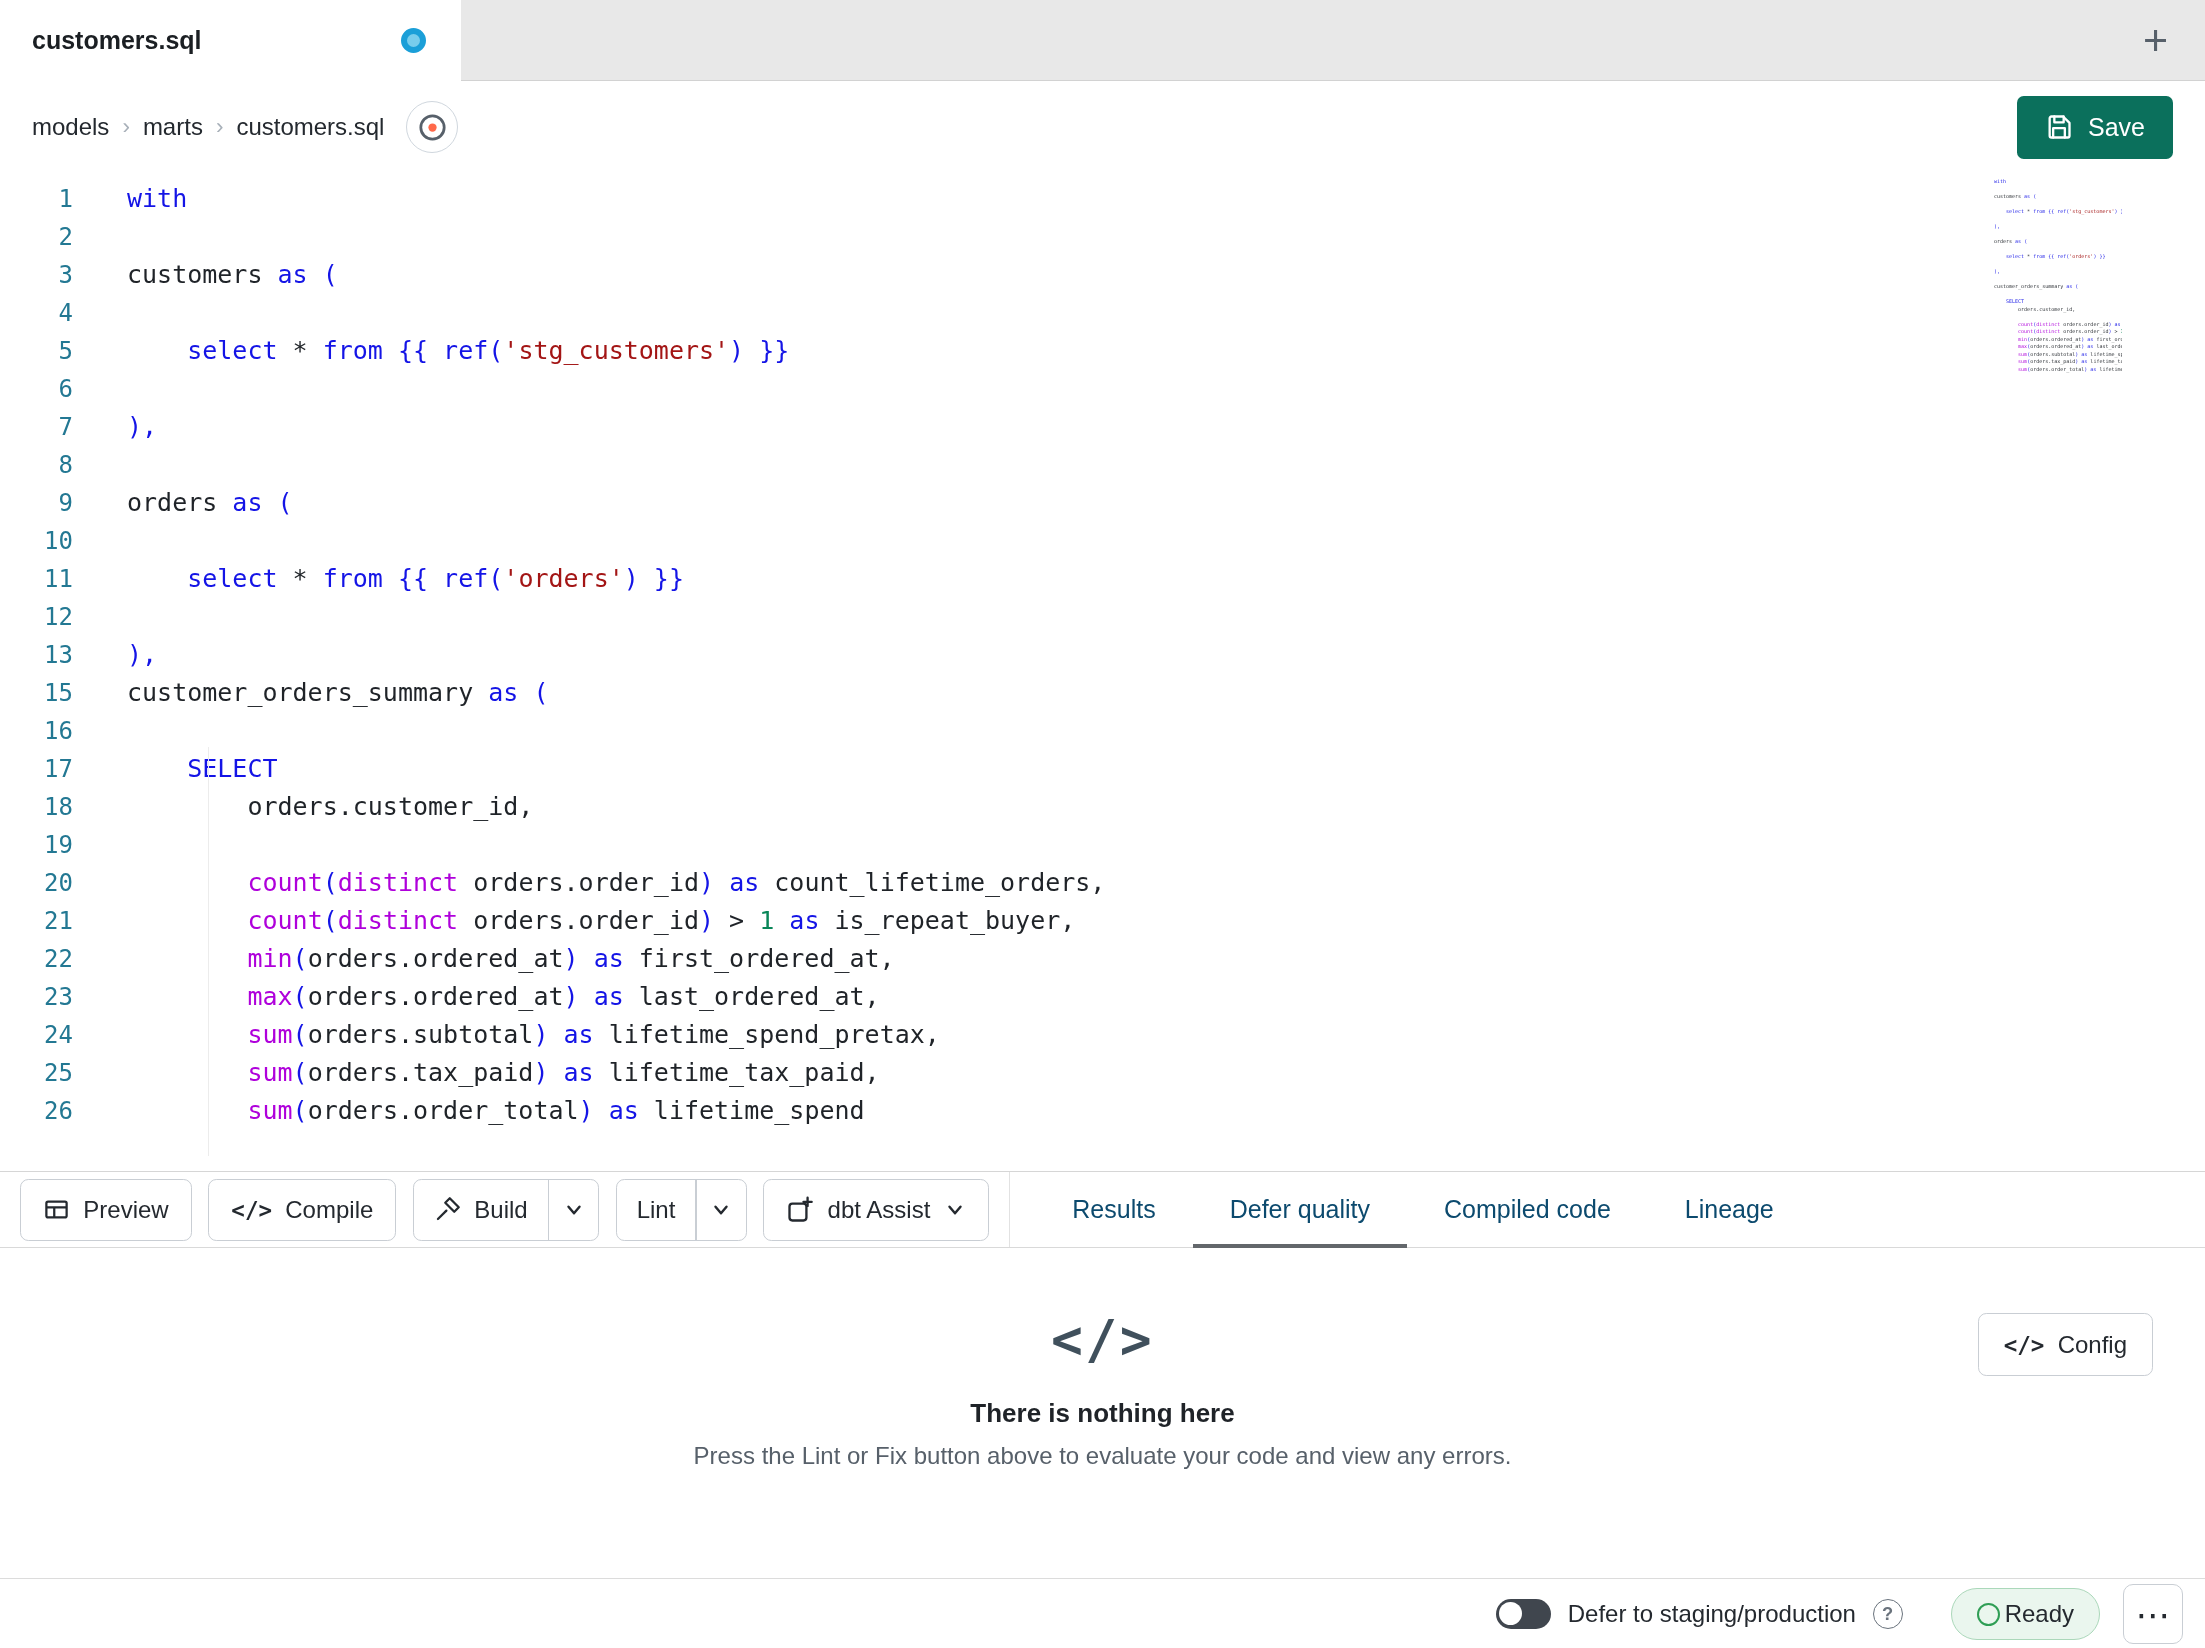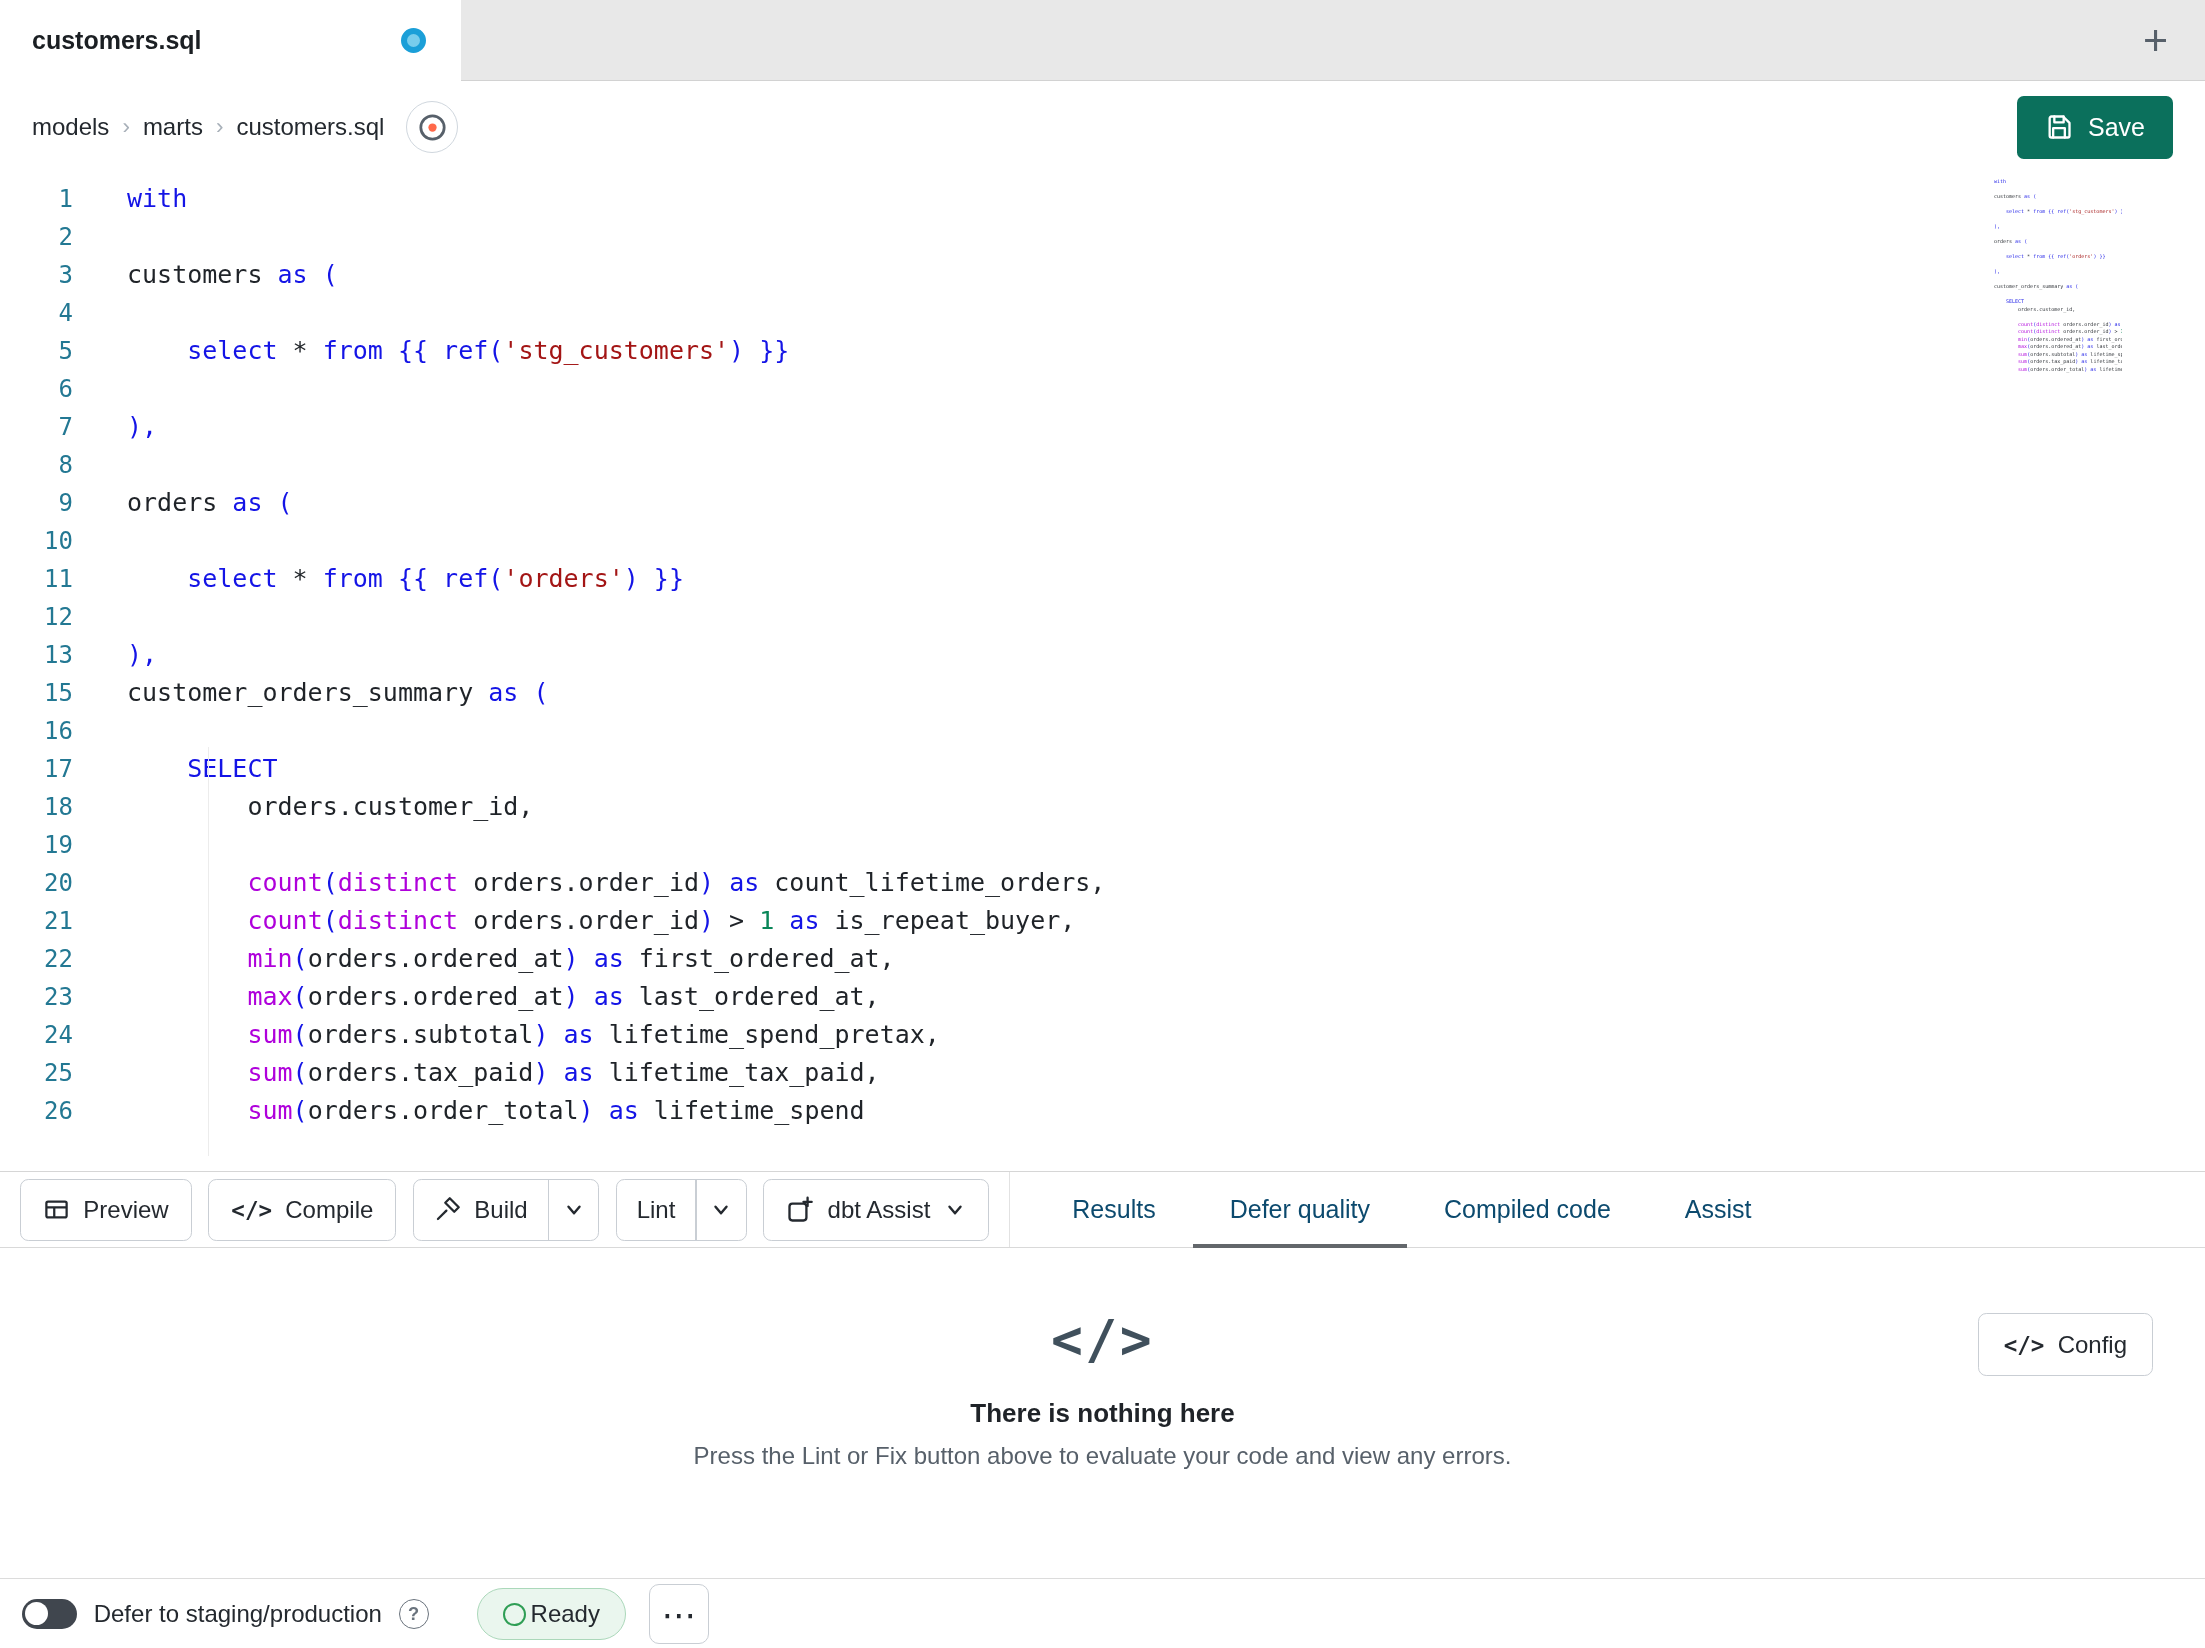--- a/index.html
+++ b/index.html
@@ -55,21 +55,21 @@
 
   
   .panel{height:330px;background:#fff;position:relative;}
   .config-btn{position:absolute;top:65px;right:52px;height:63px;border:1.7px solid #c9ced4;border-radius:8.3px;display:flex;align-items:center;gap:13.3px;padding:0 25px;font-size:24px;color:#24292f;background:#fff;}
   .empty{text-align:center;padding-top:65px;}
   .empty-icon{font-family:"DejaVu Sans Mono","Liberation Mono",monospace;font-weight:700;font-size:53px;color:#40505c;letter-spacing:2.5px;line-height:1;}
   .empty-title{margin-top:32px;font-size:26px;font-weight:700;color:#1f2328;}
   .empty-sub{margin-top:13.3px;font-size:24px;color:#57606a;font-weight:400;}
 
   
-  .statusbar{height:71px;border-top:0.8px solid #dcdcdc;background:#fff;display:flex;align-items:center;padding:0 22px;gap:23px;}
+  .statusbar{height:71px;border-top:0.8px solid #dcdcdc;background:#fff;display:flex;align-items:center;justify-content:flex-end;padding:0 22px;gap:23px;}
   .defer{display:flex;align-items:center;gap:16.7px;}
   .toggle{width:55px;height:30px;border-radius:15px;background:#40464e;position:relative;flex:none;cursor:pointer;}
   .knob{position:absolute;left:3.3px;top:3.3px;width:23px;height:23px;border-radius:50%;background:#fff;}
   .defer-label{font-size:24px;color:#24292f;}
   .help{width:30px;height:30px;border-radius:50%;border:1.7px solid #6a737d;color:#6a737d;font-size:18.3px;font-weight:700;display:flex;align-items:center;justify-content:center;cursor:pointer;}
   .ready-pill{height:52px;border-radius:26px;background:#eaf6ee;border:1.7px solid #abd8ba;display:flex;align-items:center;gap:5px;padding:0 25px;font-size:24px;color:#24292f;margin-left:25px;cursor:pointer;}
   .ready-circle{width:23px;height:23px;border-radius:50%;border:2.5px solid var(--ready-green,#2f9e55);flex:none;}
   .dots-btn{width:60px;height:60px;border:1.7px solid #c9ced4;border-radius:10px;font-size:35px;color:#24292f;display:flex;align-items:center;justify-content:center;line-height:1;}
 </style>
 </head>
@@ -299,21 +299,21 @@
           <path d="M5 7l5 6 5-6"></path>
         </svg>
     </button>
 
     <div class="toolbar-div"></div>
 
     <div class="result-tabs">
         <div class="rtab">Results</div>
         <div class="rtab active">Defer quality</div>
         <div class="rtab">Compiled code</div>
-        <div class="rtab">Assist</div>
+        <div class="rtab">Lineage</div>
       </div>
   </div>
 
   <section class="panel">
     <button class="config-btn">
       <span class="code-glyph">&lt;/&gt;</span>
       <span>Config</span>
     </button>
     <div class="empty">
       <div class="empty-icon">&lt;/&gt;</div>

